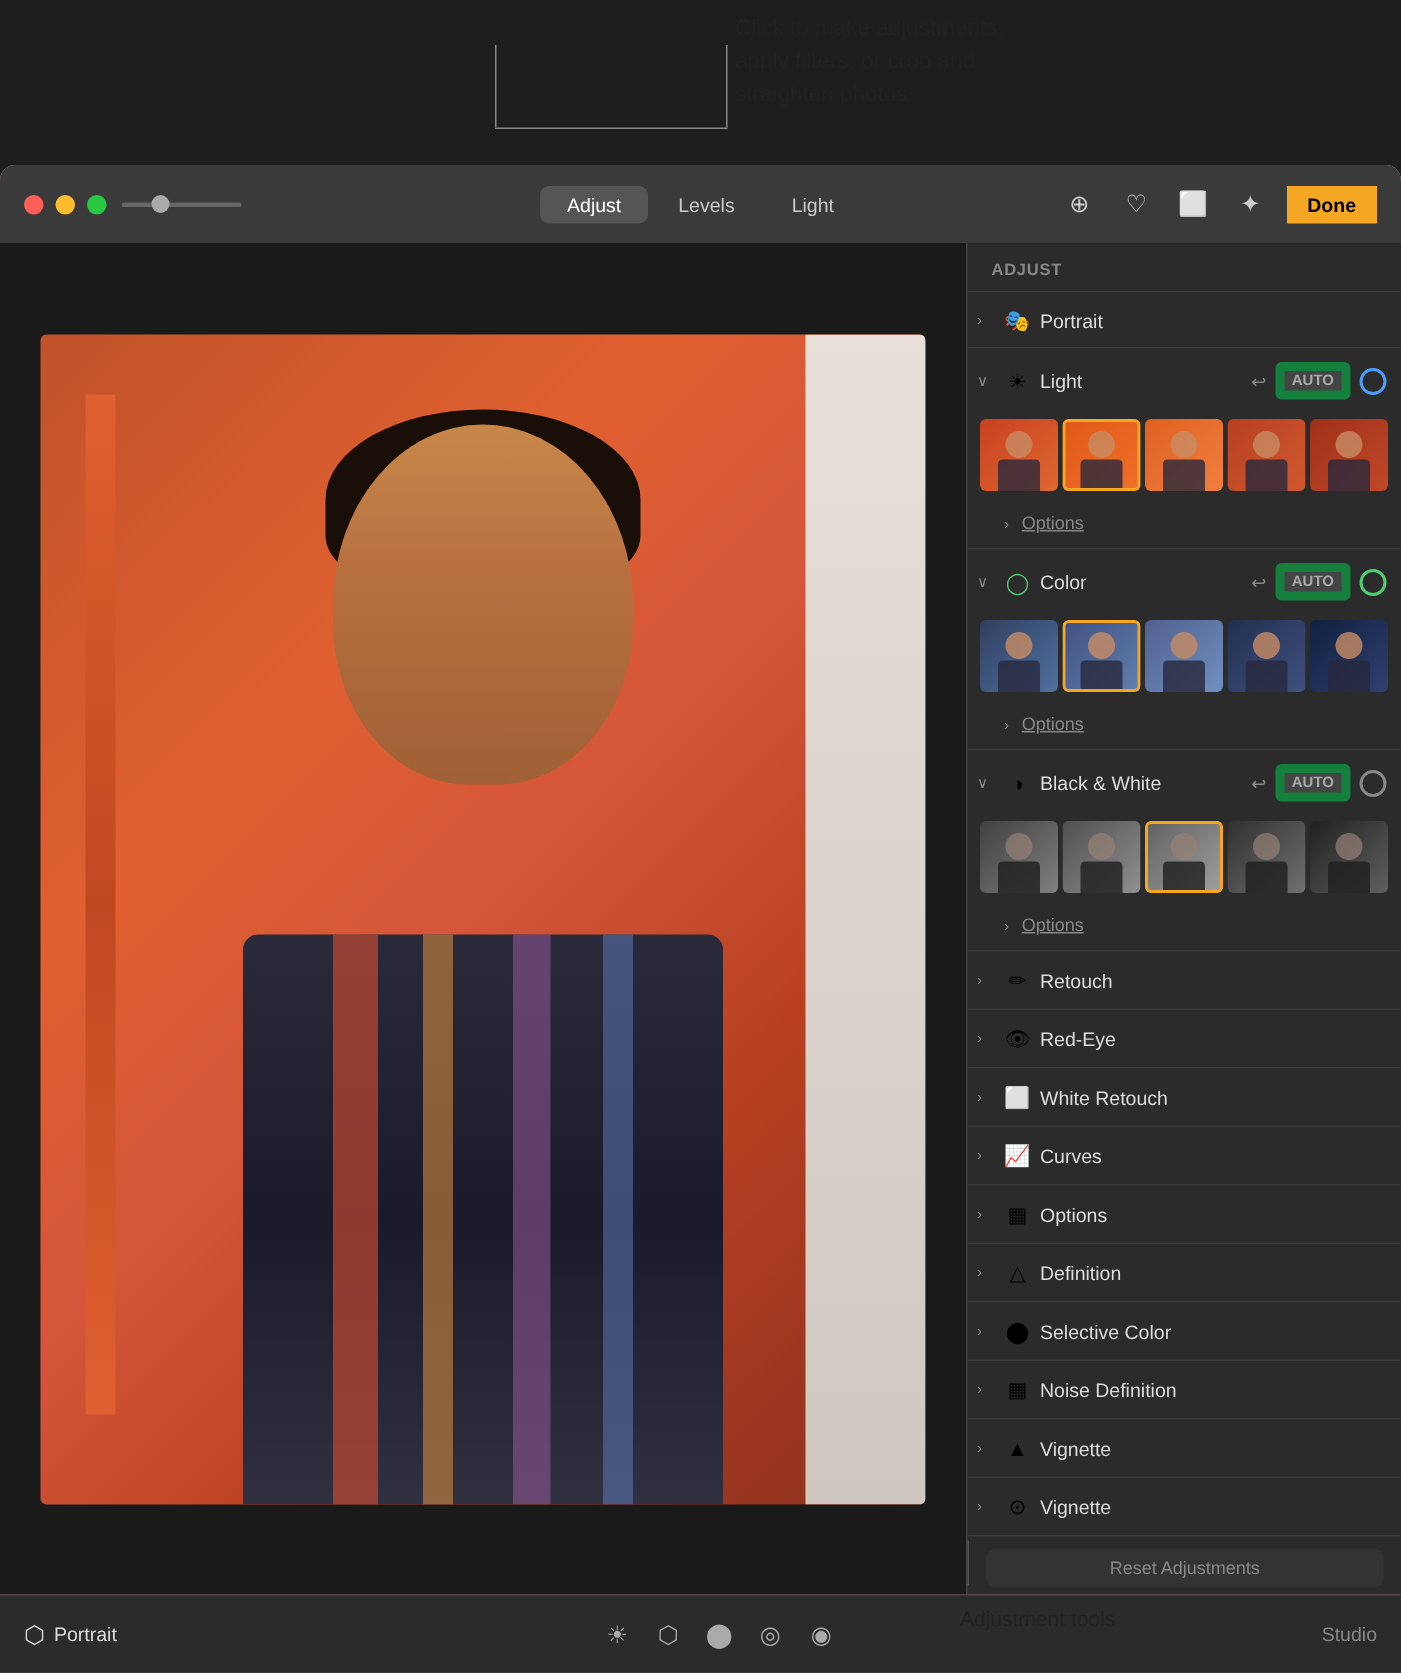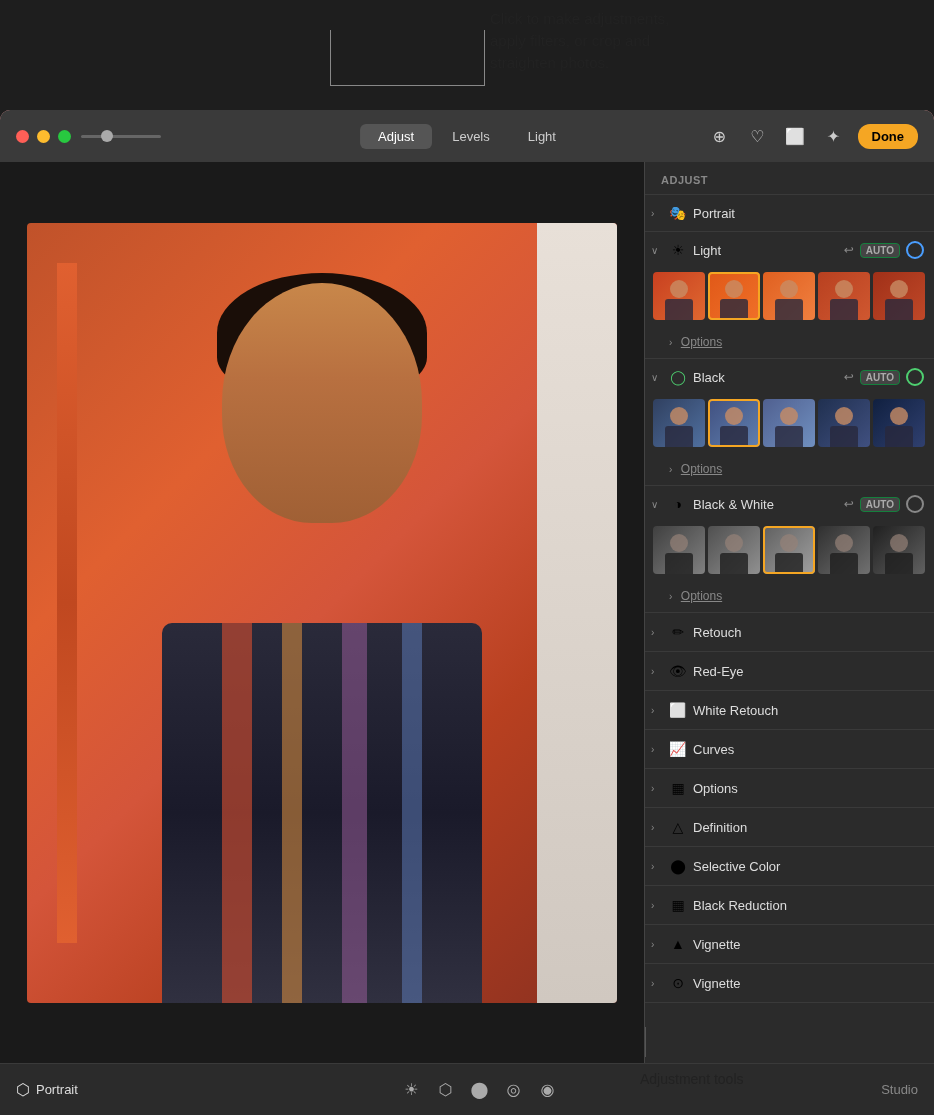--- a/index.html
+++ b/index.html
@@ -126,21 +126,21 @@
       justify-content: center;
       color: #ccc;
       font-size: 16px;
     }
     .done-btn {
       background: #f5a623;
       color: #000;
       font-weight: 700;
       font-size: 13px;
       border: none;
-      border-radius: 12px;
+      border-radius: 0;
       padding: 5px 14px;
       cursor: pointer;
     }
 
     
     .content-area {
       display: flex;
       flex: 1;
       overflow: hidden;
     }
@@ -318,21 +318,21 @@
       font-size: 12px;
       color: #888;
     }
     .auto-badge {
       background: #444;
       color: #aaa;
       font-size: 10px;
       font-weight: 600;
       padding: 1px 5px;
       border-radius: 4px;
-      border: 1px solid #15803d;
+      border: 6px solid #15803d;
     }
     .circle-toggle {
       width: 18px;
       height: 18px;
       border-radius: 50%;
       border: 2px solid #888;
       background: transparent;
       cursor: pointer;
     }
     .circle-toggle.active {
@@ -641,21 +641,21 @@
             <span class="adj-chevron" style="font-size:10px; color:#888; margin-right:4px;">›</span>
             <span class="options-label">Options</span>
           </div>
         </div>
 
         
         <div class="adj-section">
           <div class="adj-section-header">
             <span class="adj-chevron">∨</span>
             <span class="adj-icon" style="color:#4ecf70;">◯</span>
-            <span class="adj-title">Black</span>
+            <span class="adj-title">Color</span>
             <div class="adj-controls">
               <span class="undo-btn">↩</span>
               <span class="auto-badge">AUTO</span>
               <div class="circle-toggle active" style="border-color:#4ecf70;"></div>
             </div>
           </div>
           <div class="thumbnails-strip">
             <div class="thumbnail">
               <div class="thumb-img thumb-color-1">
                 <div class="thumb-person">
@@ -795,34 +795,35 @@
           <span class="adj-simple-title">Definition</span>
         </div>
         <div class="adj-simple">
           <span class="adj-chevron">›</span>
           <span class="adj-icon">⬤</span>
           <span class="adj-simple-title">Selective Color</span>
         </div>
         <div class="adj-simple">
           <span class="adj-chevron">›</span>
           <span class="adj-icon">▦</span>
-          <span class="adj-simple-title">Black Reduction</span>
+          <span class="adj-simple-title">Noise Definition</span>
         </div>
         <div class="adj-simple">
           <span class="adj-chevron">›</span>
           <span class="adj-icon">▲</span>
           <span class="adj-simple-title">Vignette</span>
         </div>
         <div class="adj-simple">
           <span class="adj-chevron">›</span>
           <span class="adj-icon">⊙</span>
           <span class="adj-simple-title">Vignette</span>
         </div>
 
         
+        <button class="reset-btn">Reset Adjustments</button>
 
       </div>
     </div>
   </div>
 
   <div class="bottom-bar">
     <div class="portrait-label">
       <span style="font-size:16px;">⬡</span>
       <span>Portrait</span>
     </div>

